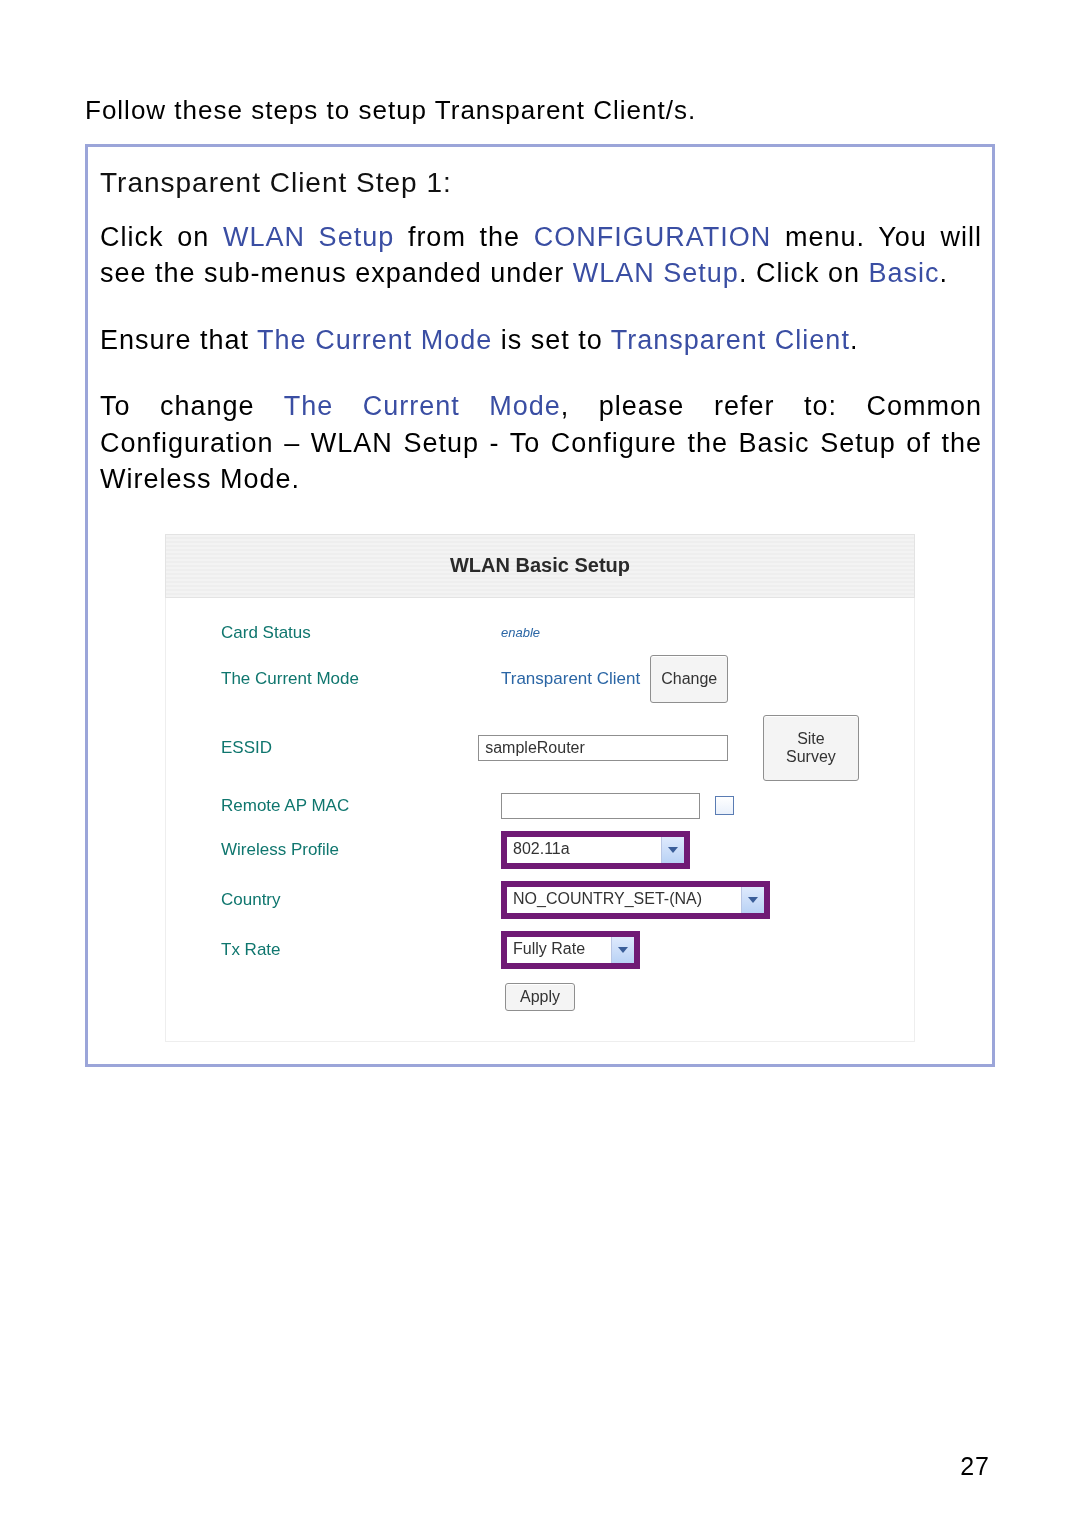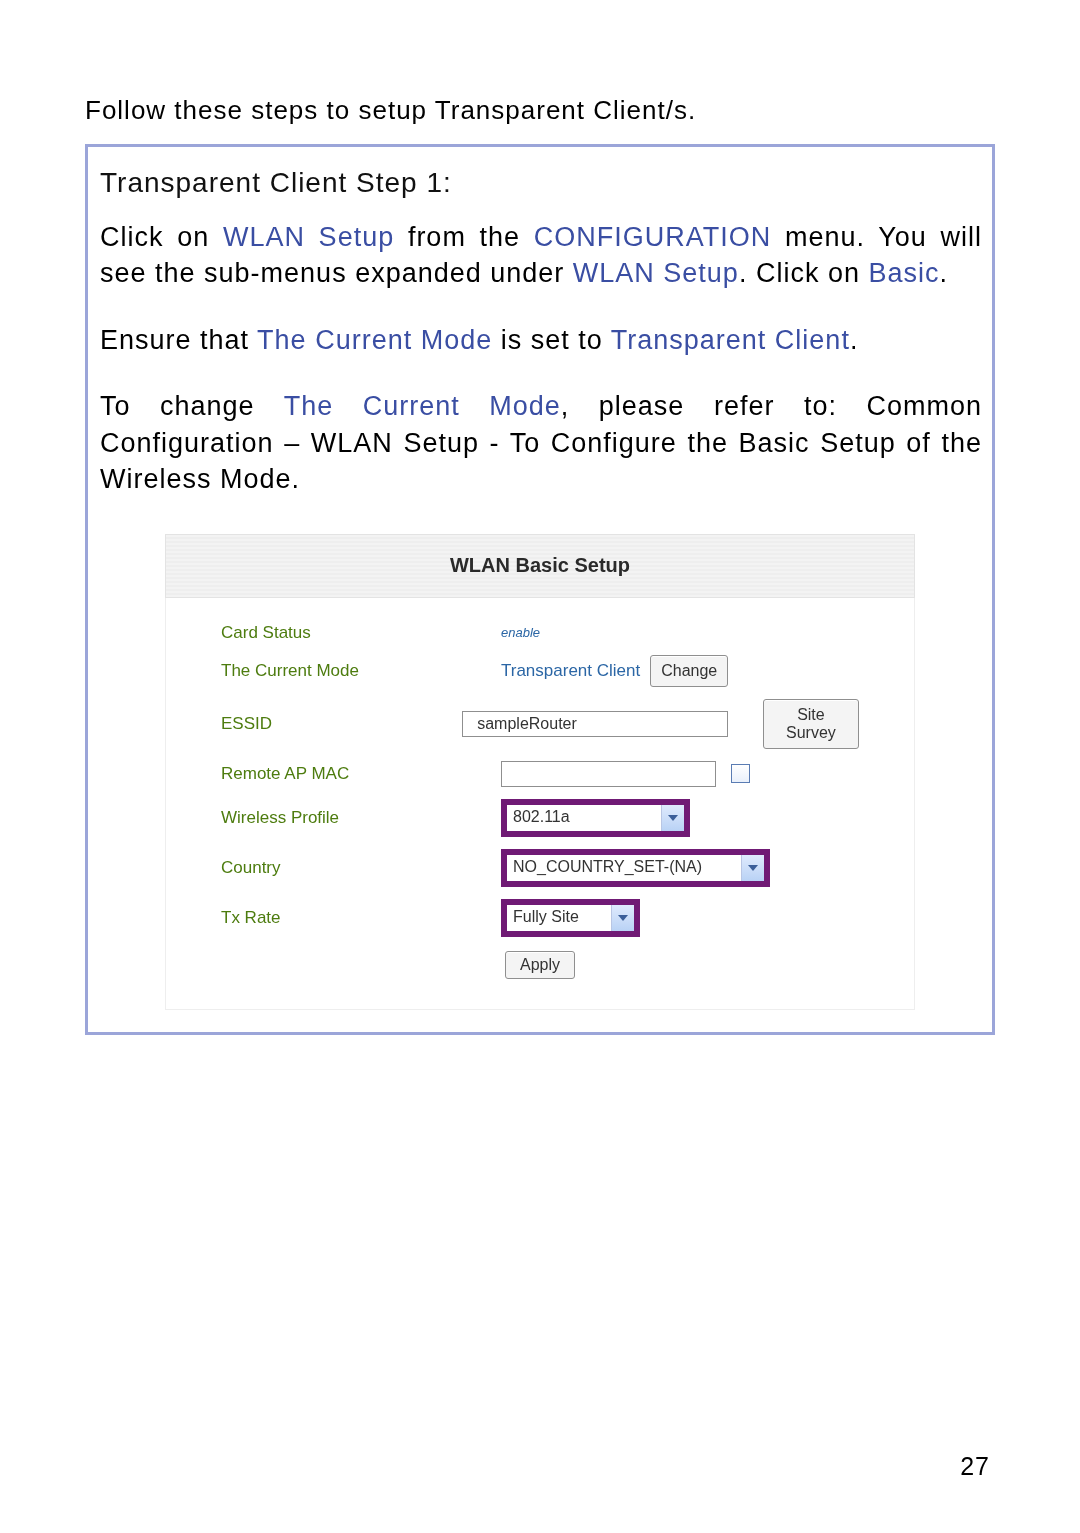--- a/index.html
+++ b/index.html
@@ -72,53 +72,53 @@
     border: 1px solid #eee;
     border-top: none;
   }
   .frow {
     display: flex;
     align-items: center;
     margin-bottom: 12px;
   }
   .flabel {
     width: 280px;
-    color: #4d7c0f;
+    color: #0f766e;
   }
   .fval {
     display: flex;
     align-items: center;
     gap: 10px;
     color: #2b66a5;
   }
   .static-blue {
     color: #2b66a5;
     font-size: 13px;
     font-style: italic;
   }
   .static-blue-link {
     color: #2b66a5;
     font-size: 17px;
   }
   .btn {
     background: #f4f4f4;
     border: 1px solid #8f8f8f;
     border-radius: 3px;
-    padding: 6px 10px;
+    padding: 14px 10px;
     font-family: Arial, sans-serif;
     font-size: 16px;
     color: #333;
     cursor: pointer;
     box-shadow: inset 0 1px 0 #fff;
   }
   input[type="text"].tfield {
     border: 1px solid #8f8f8f;
     font-family: Arial, sans-serif;
     font-size: 16px;
-    padding: 3px 14px;
+    padding: 3px 6px;
     color: #333;
     background: #fff;
   }
   .tfield.essid { width: 260px; }
   .tfield.mac   { width: 185px; }
   .chk {
     width: 19px;
     height: 19px;
     border: 1px solid #5a7cb3;
     background: linear-gradient(#ffffff,#e9f0fb);
@@ -249,21 +249,21 @@
                   </svg>
               </span>
             </div>
           </div>
         </div>
 
         <div class="frow">
           <div class="flabel">Tx Rate</div>
           <div class="fval">
             <div class="sel-wrap sel-txrate">
-              <span class="sel-text">Fully Site</span>
+              <span class="sel-text">Fully Rate</span>
               <span class="sel-arrow">
                 <svg width="10" height="6" viewBox="0 0 10 6">
                     <path d="M0 0 L10 0 L5 6 Z" fill="#3b5e99"></path>
                   </svg>
               </span>
             </div>
           </div>
         </div>
 
         <div class="apply-row">

